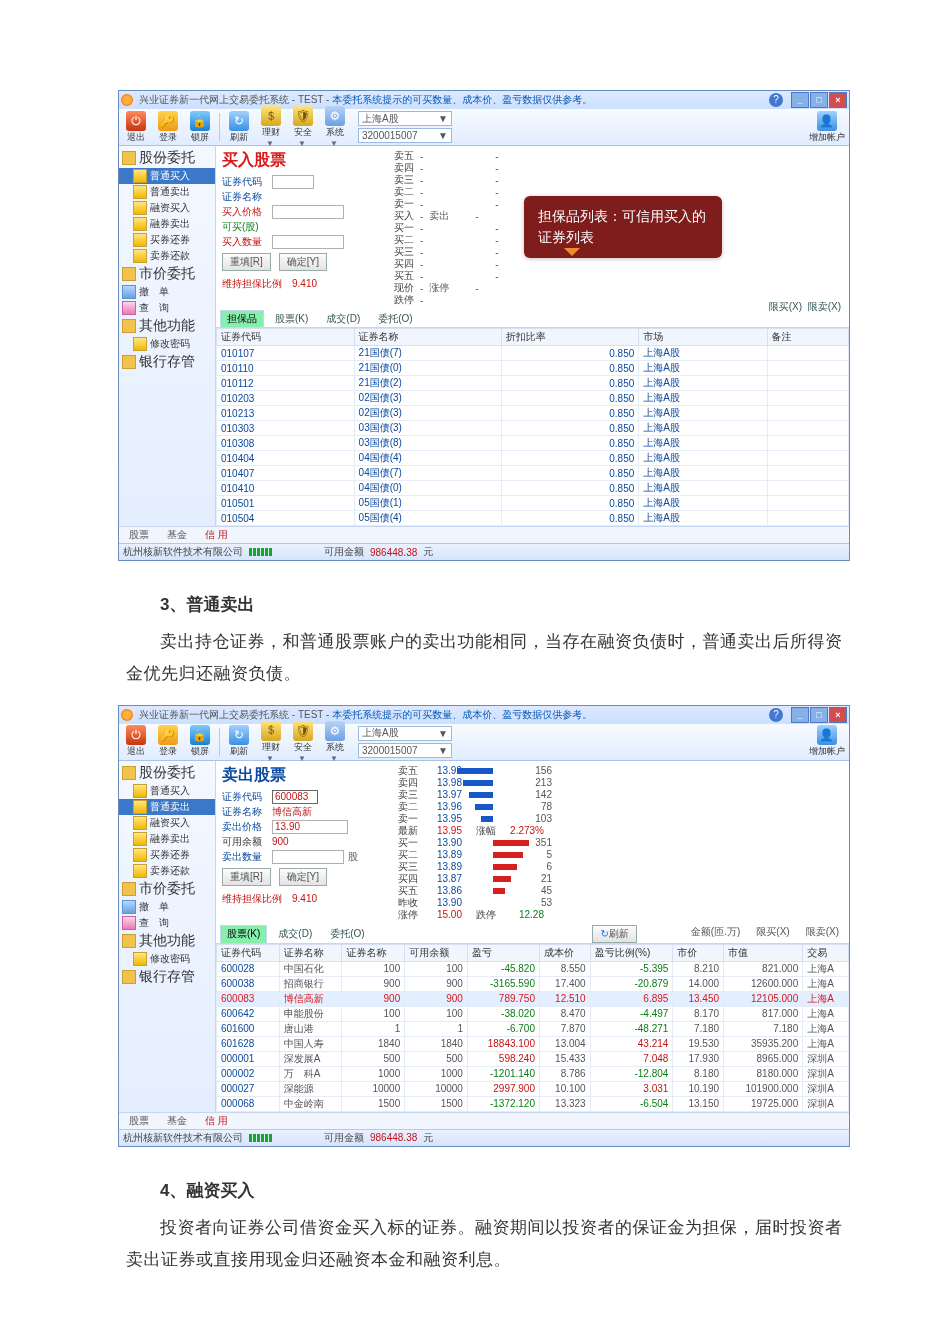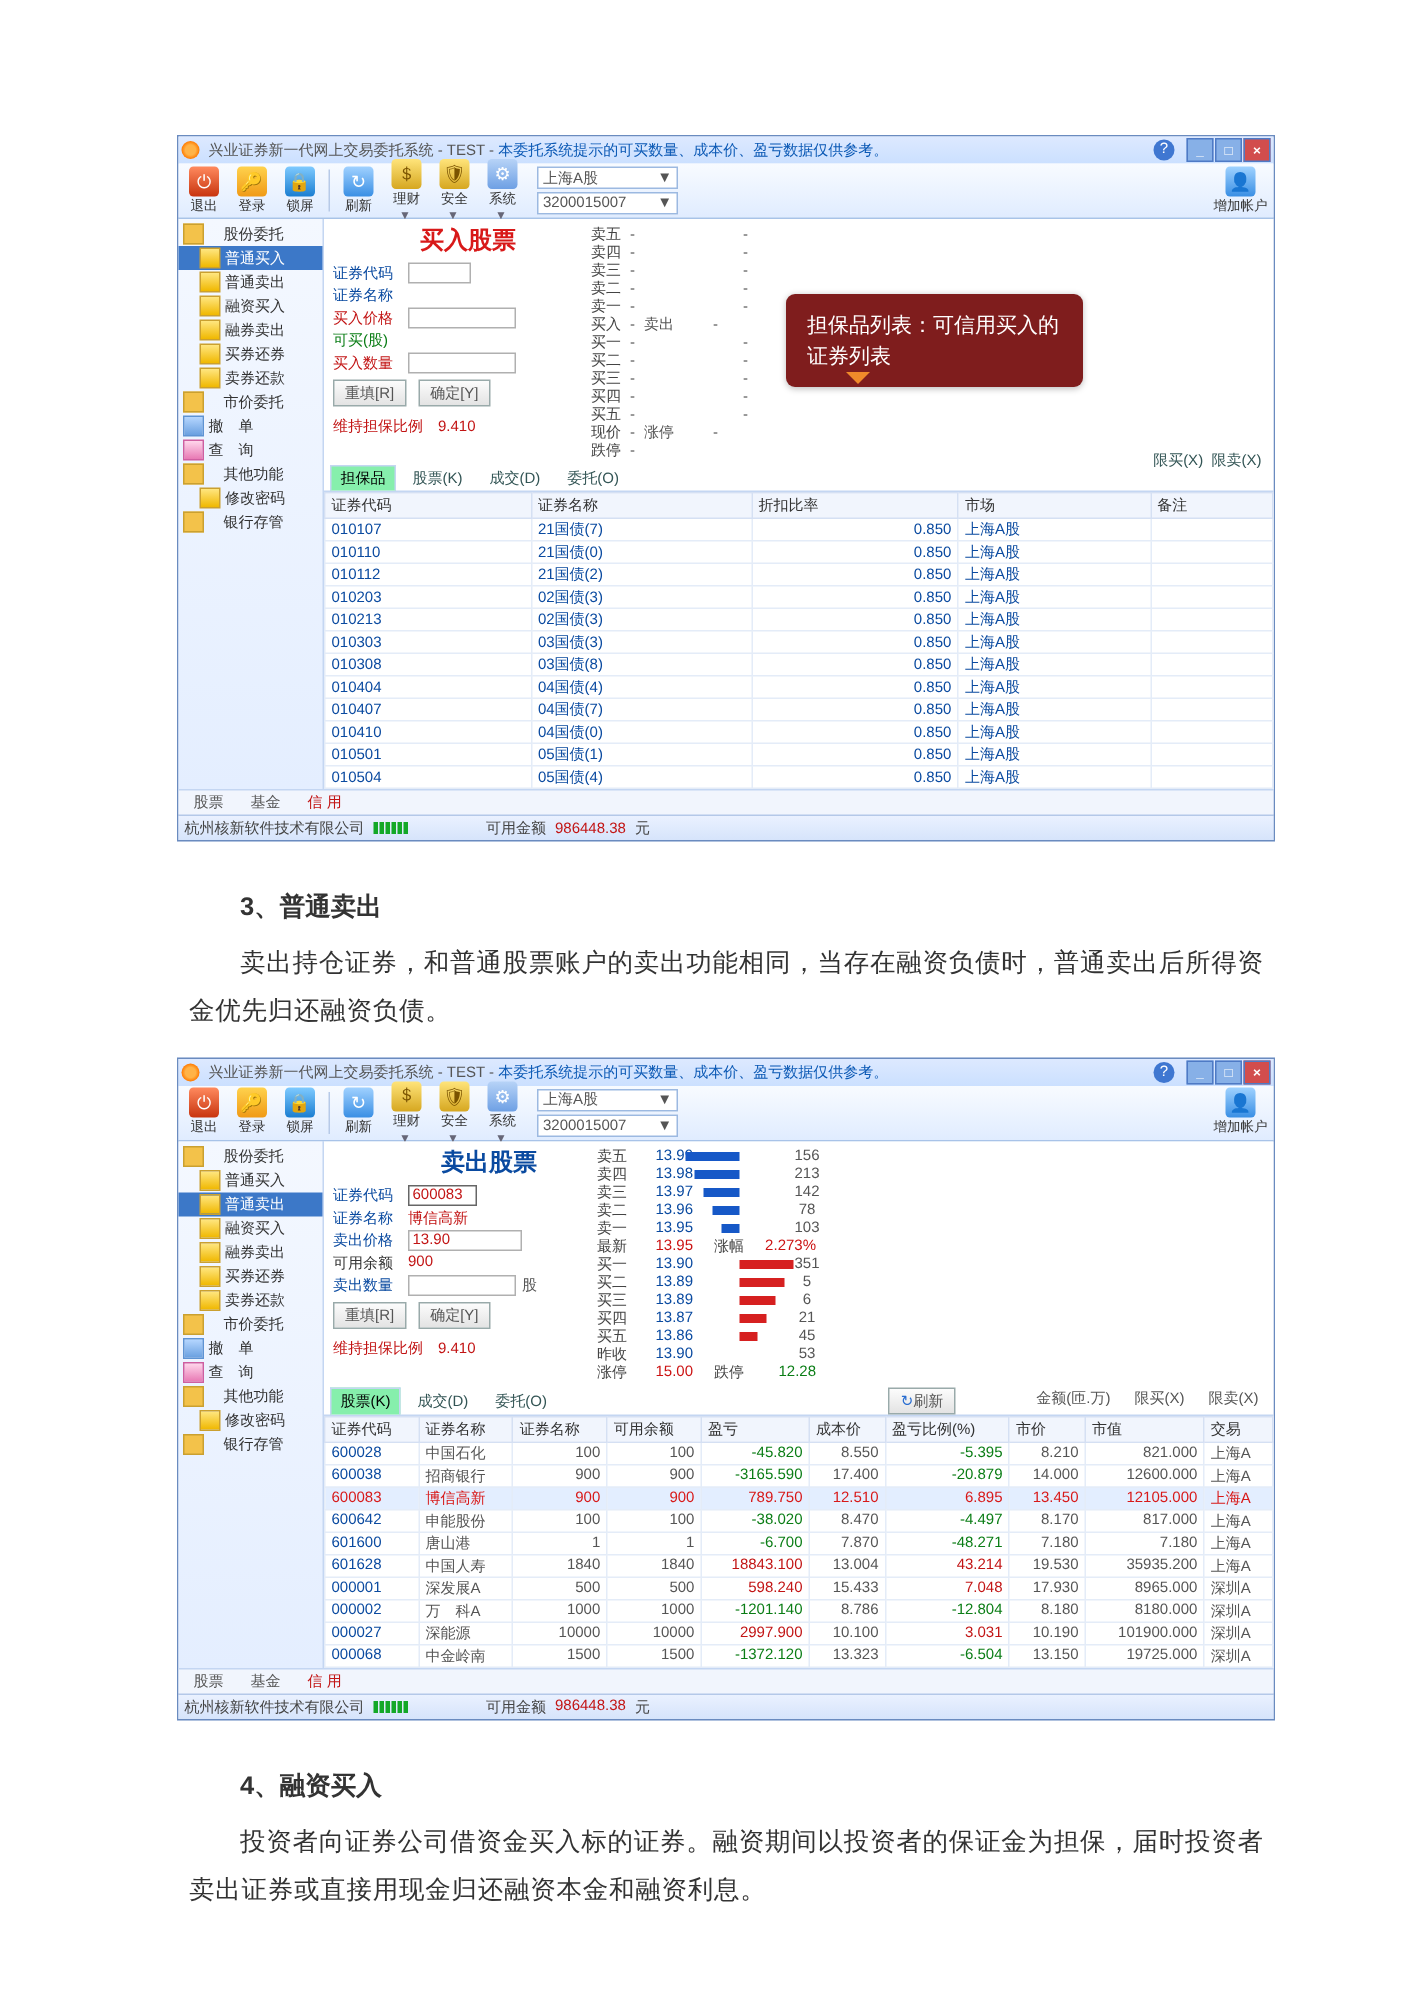--- a/index.html
+++ b/index.html
@@ -99,22 +99,22 @@
   .toolbar .spacer { flex:1; }
   
   .app-body { display:flex; }
   .sidebar {
     width: 96px;
     background: linear-gradient(#f4f8ff,#e4eeff);
     border-right:1px solid #c4d6f2;
     padding: 2px 0;
   }
   .side-root {
-    display:flex; align-items:center; gap:13px;
-    padding:1px 3px; font-size:10px; color:#333;
+    display:flex; align-items:center; gap:3px;
+    padding:1px 3px; font-size:14px; color:#333;
   }
   .side-root .ficon {
     width:12px;height:12px;background:#f3c24a;border:1px solid #caa030;
   }
   .side-item {
     display:flex; align-items:center; gap:3px;
     padding:1px 3px 1px 14px;
     font-size:10px; color:#333;
     cursor:pointer;
   }
@@ -128,21 +128,21 @@
   }
   .side-item .sicon.blue { background:linear-gradient(#b5d6ff,#6aa0e0); border-color:#5e93d3; }
   .side-item .sicon.pink { background:linear-gradient(#ffd6eb,#e879b4); border-color:#cf5ea0;}
   
   .work {
     flex:1; background:#fff;
     display:flex; flex-direction:column;
   }
   .form-zone { display:flex; gap:8px; padding:4px 6px; }
   .form-block { }
-  .form-title { font-size:16px; color:#d81919; font-weight:bold; margin-bottom:4px;text-align:right;}
+  .form-title { font-size:16px; color:#d81919; font-weight:bold; margin-bottom:4px;}
   .form-title.blue { color:#0a4aa0; }
   .frow { display:flex; align-items:center; gap:4px; height:14px; margin-bottom:1px; }
   .flabel { width:46px; color:#0a4aa0; }
   .flabel.red { color:#c21414; }
   .flabel.green { color:#0a7d15; }
   .flabel.black { color:#333; }
   .finput {
     width:70px; height:12px; background:#fff; border:1px solid #b0b0b0;
   }
   .finput.sm{ width:40px; }
@@ -155,21 +155,21 @@
   .ratio { color:#c21414; margin-top:6px; }
   
   .quotes { display:flex; flex-direction:column; font-size:10px;}
   .qrow { display:flex; align-items:center; height:12px; gap:6px;}
   .qlabel { width:22px; color:#444; text-align:right; }
   .qval { width:38px; text-align:right; color:#0a4aa0; }
   .qbar { width:50px; height:6px; position:relative; }
   .qbar .bar { position:absolute; top:0; height:6px; }
   .qbar .bar.bid  { background:#1658c7; right:25px; }
   .qbar .bar.ask  { background:#d62020; left:25px; }
-  .qvol { width:28px; text-align:center; color:#555; }
+  .qvol { width:28px; text-align:right; color:#555; }
   .qrow.latest .qval{ color:#cc1212;}
   .qrow.limitup .qval{ color:#cc1212;}
   
   .callout {
     position:relative;
     background:#7f1d1d;
     color:#fff;
     font-size:14px;
     padding:10px 14px;
     border-radius:6px;

